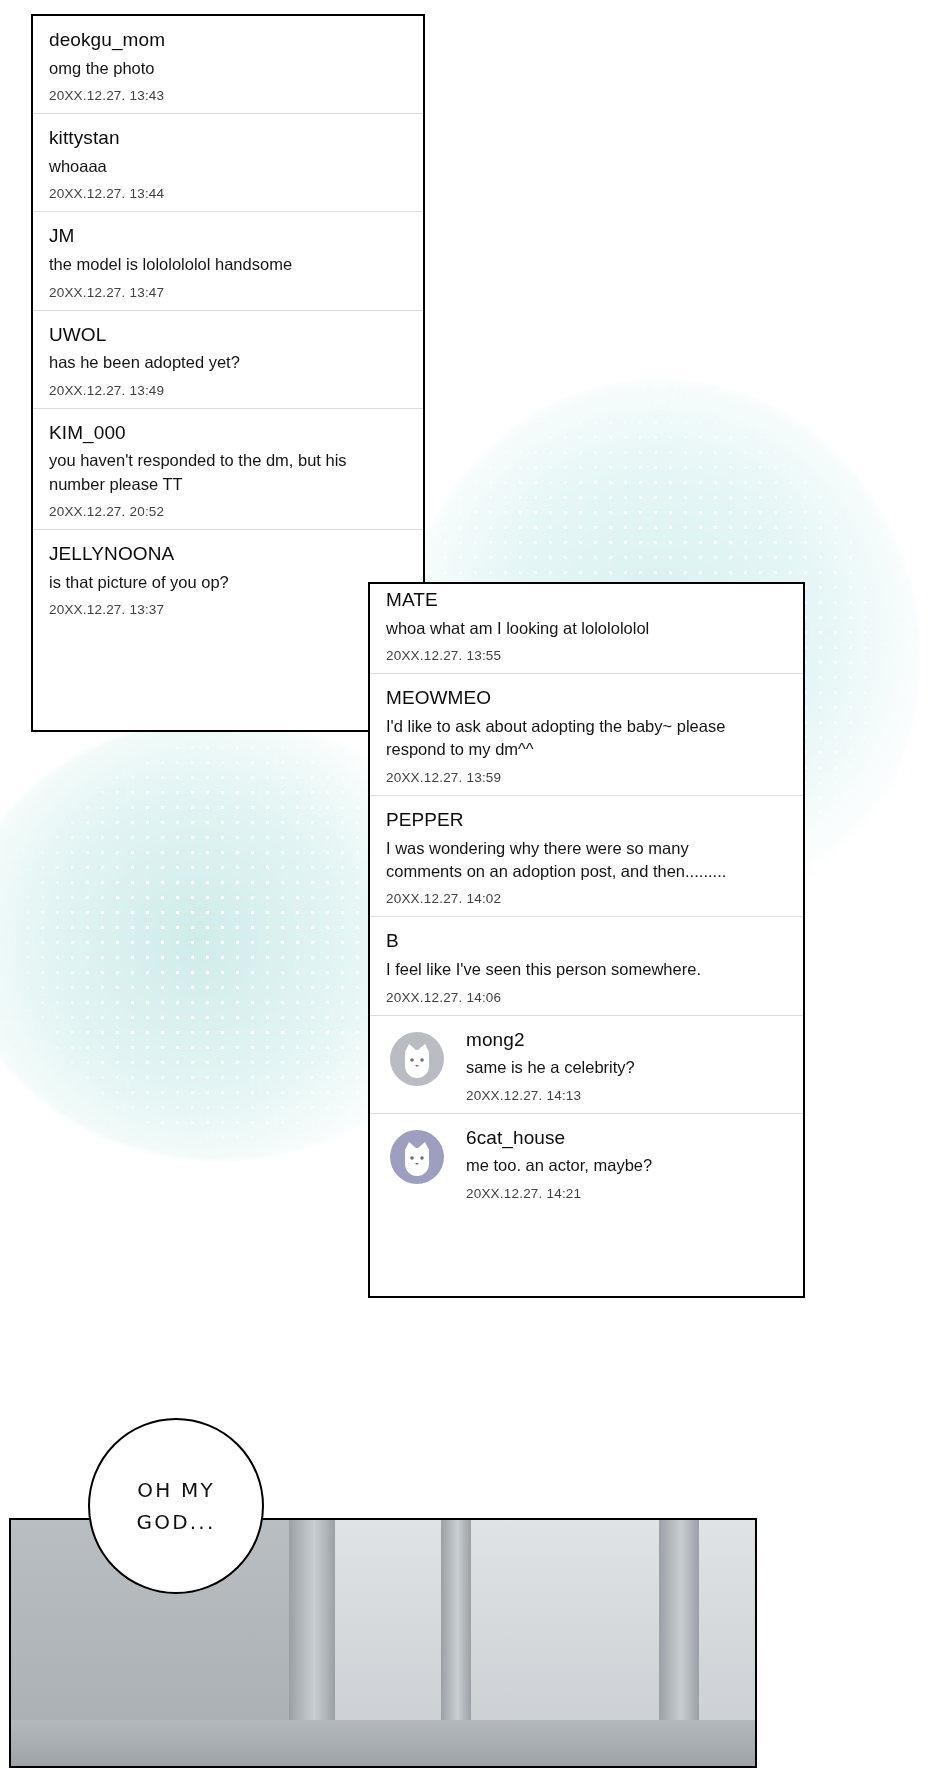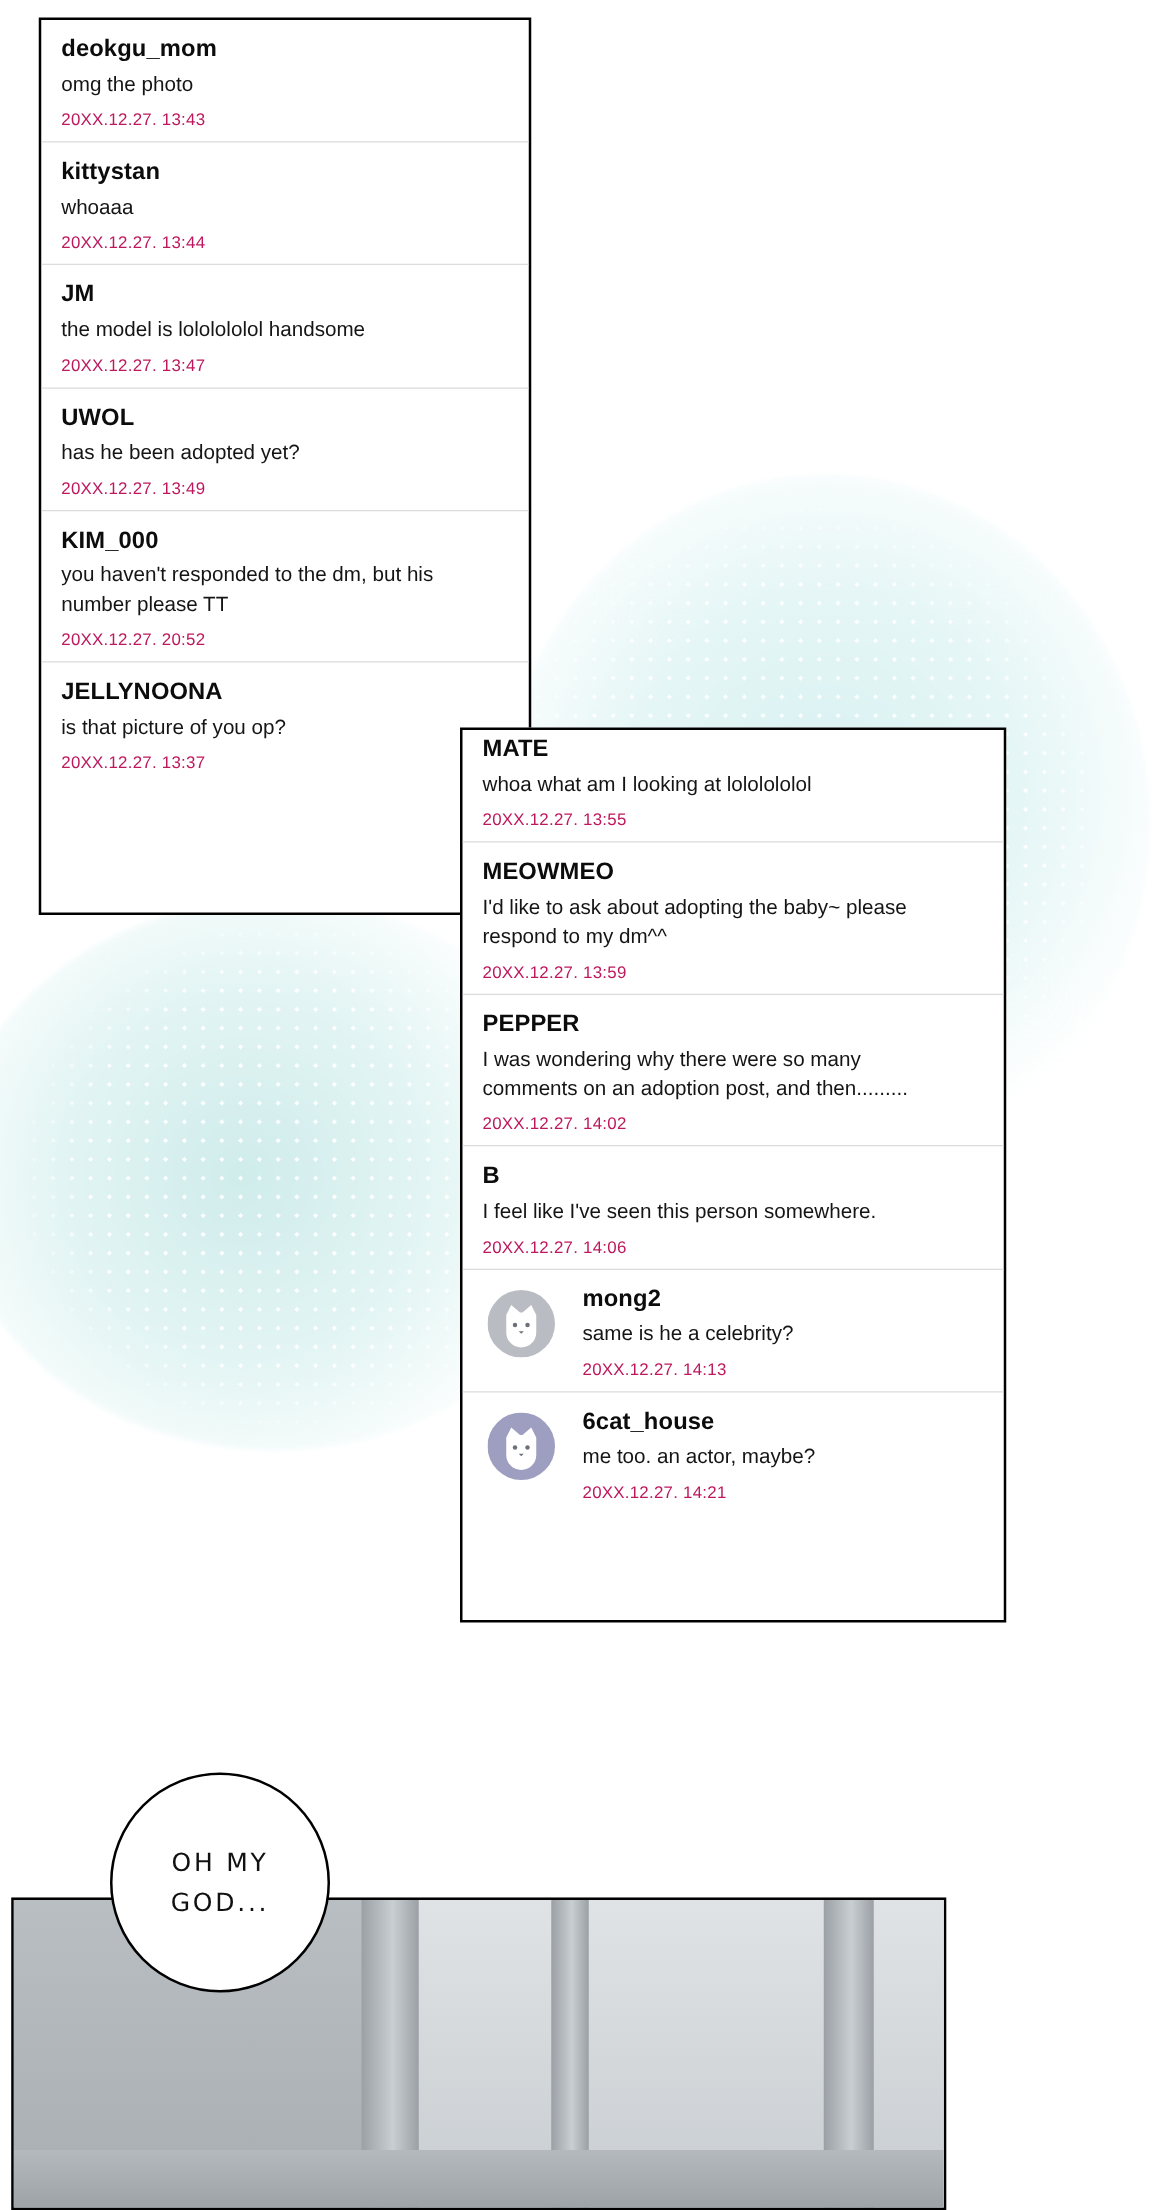--- a/index.html
+++ b/index.html
@@ -96,36 +96,36 @@
     padding: 12px 16px 10px 16px;
     border-bottom: 1px solid #dcdcdc;
     box-sizing: border-box;
   }
   .comment:last-child { border-bottom: none; }
 
   .comment.indent { padding-left: 96px; }
 
   .c-name {
     font-size: 19px;
-    font-weight: bold;
+    font-weight: normal;
     letter-spacing: .1px;
     line-height: 1.25;
     margin-bottom: 5px;
     color: #0c0c0c;
   }
   .c-body {
     font-size: 16.5px;
     line-height: 1.42;
     color: #151515;
     margin-bottom: 8px;
     max-width: 380px;
   }
   .c-time {
     font-size: 13.5px;
-    color: #be185d;
+    color: #404040;
     letter-spacing: .2px;
   }
 
   
   .avatar {
     position: absolute;
     border-radius: 50%;
     z-index: 2;
   }
   .avatar.in-panel { z-index: 4; }

